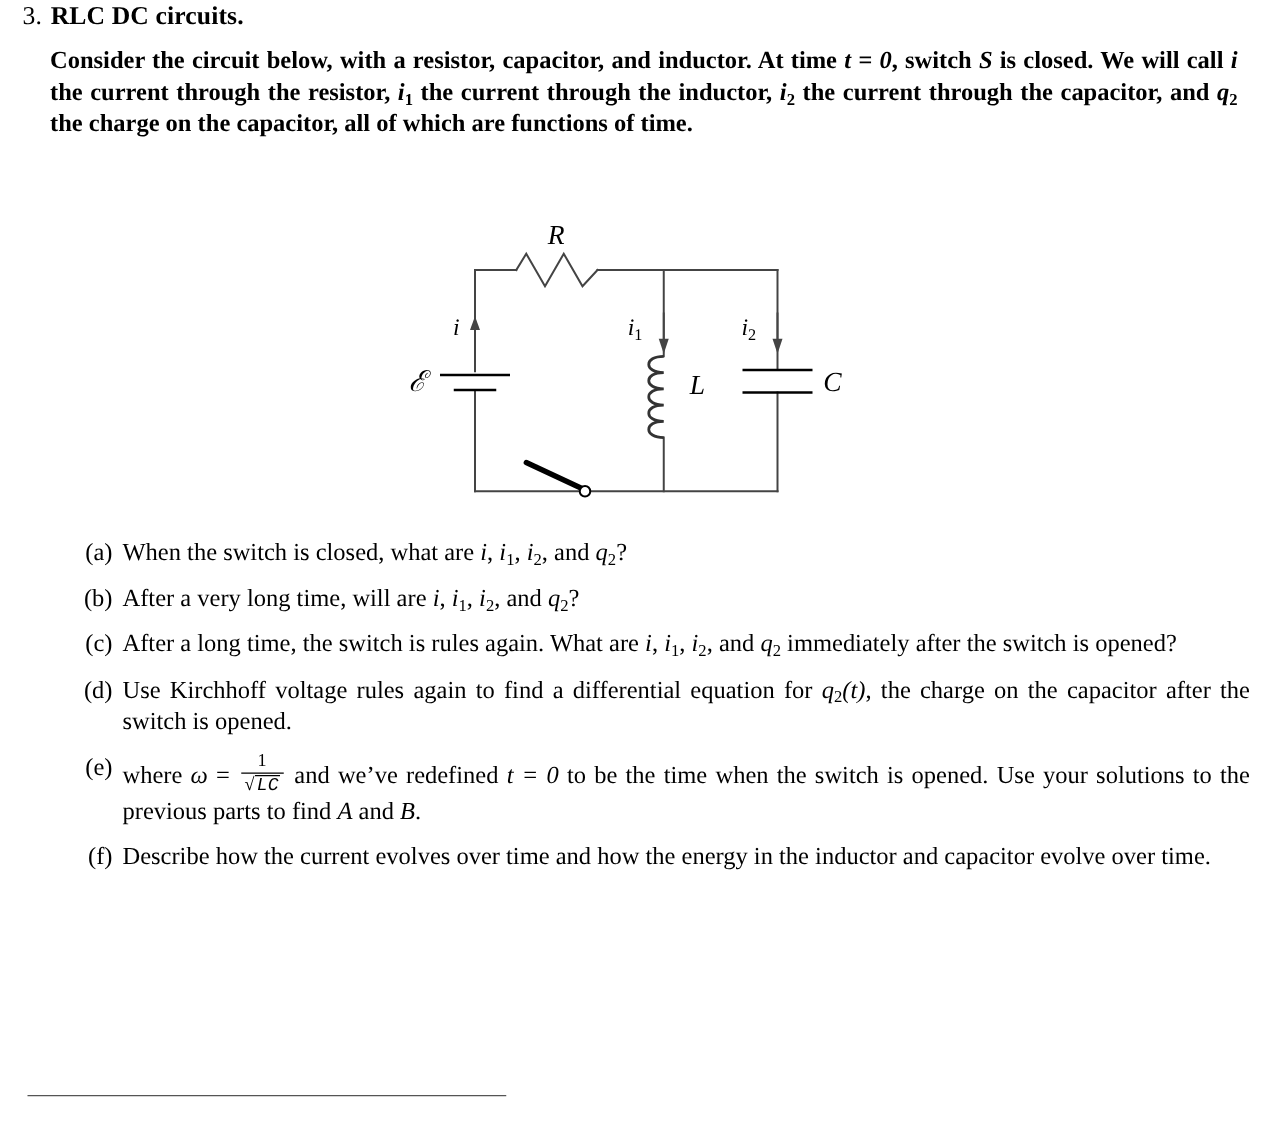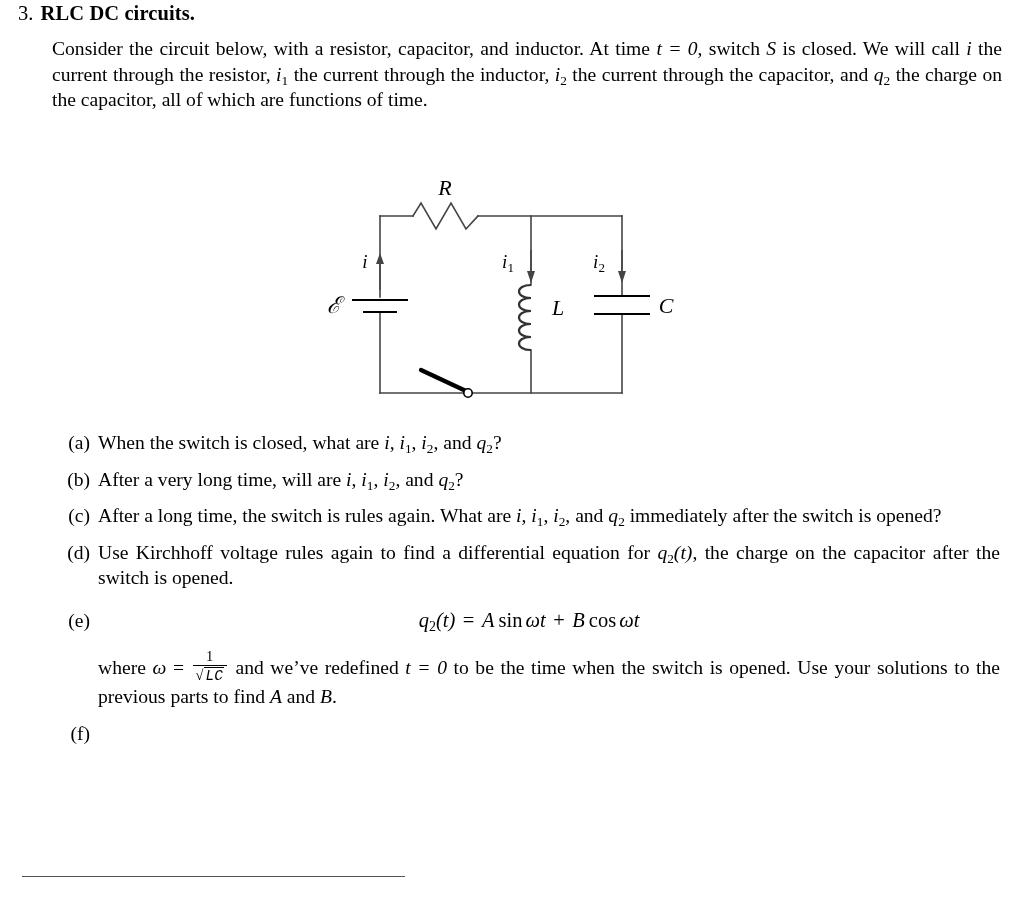--- a/index.html
+++ b/index.html
@@ -48,27 +48,28 @@
     white-space: nowrap;
   }
   .prob-num {
     font-weight: normal;
     margin-right: 7px;
   }
 
   
   .intro {
     position: absolute;
-    left: 52px;
+    left: 40px;
     top: 36px;
     width: 950px;
     font-size: 19.6px;
     line-height: 25.6px;
     text-align: justify;
     text-justify: inter-word;
+    font-weight: bold;
   }
 
   
   .figure {
     position: absolute;
     left: 300px;
     top: 165px;
     width: 420px;
     height: 250px;
   }
@@ -266,34 +267,27 @@
       <span class="qlabel">(c)</span><span>After a long time, the switch is rules again. What are </span><span class="mi">i</span>, <span class="mi">i<sub class="sb">1</sub></span>, <span class="mi">i<sub class="sb">2</sub></span>, and <span class="mi">q<sub class="sb">2</sub></span><span> immediately after the switch is opened?</span>
     </div>
 
     <div class="qitem">
       <span class="qlabel">(d)</span><span>Use Kirchhoff voltage rules again to find a differential equation for </span><span class="mi">q<sub class="sb">2</sub>(<span class="mi">t</span>)</span><span>, the charge on the capacitor after the switch is opened.</span>
     </div>
 
     <div class="qitem">
       <span class="qlabel">(e)</span>
 
-      <div class="display-eq">
-        <span class="mi"><span>q</span><sub class="sb">2</sub><span>(t)</span></span>
-        <span class="op">=</span>
-        <span class="mi">A</span><span class="mi-up" style="margin-left:4px">sin</span><span class="mi" style="margin-left:3px">ωt</span>
-        <span class="op">+</span>
-        <span class="mi">B</span><span class="mi-up" style="margin-left:4px">cos</span><span class="mi" style="margin-left:3px">ωt</span>
-      </div>
 
       <div class="sub-para" style="padding-left:0">
         <span>where </span><span class="mi">ω</span><span> = </span><span class="frac"><span class="num">1</span><span class="den"><span class="radical">√</span><span class="sqrt mi">LC</span></span></span><span> and we’ve redefined </span><span class="mi">t = 0</span><span> to be the time when the switch is opened. Use your solutions to the previous parts to find </span><span class="mi">A</span><span> and </span><span class="mi">B</span><span>.</span>
       </div>
     </div>
 
     <div class="qitem">
-      <span class="qlabel">(f)</span>
+      <span class="qlabel">(f)</span><span>Describe how the current evolves over time and how the energy in the inductor and capacitor evolve over time.</span>
     </div>
 
   </div>
 
   <div class="footnote-rule"></div>
 
 </div>
 
 </body></html>

